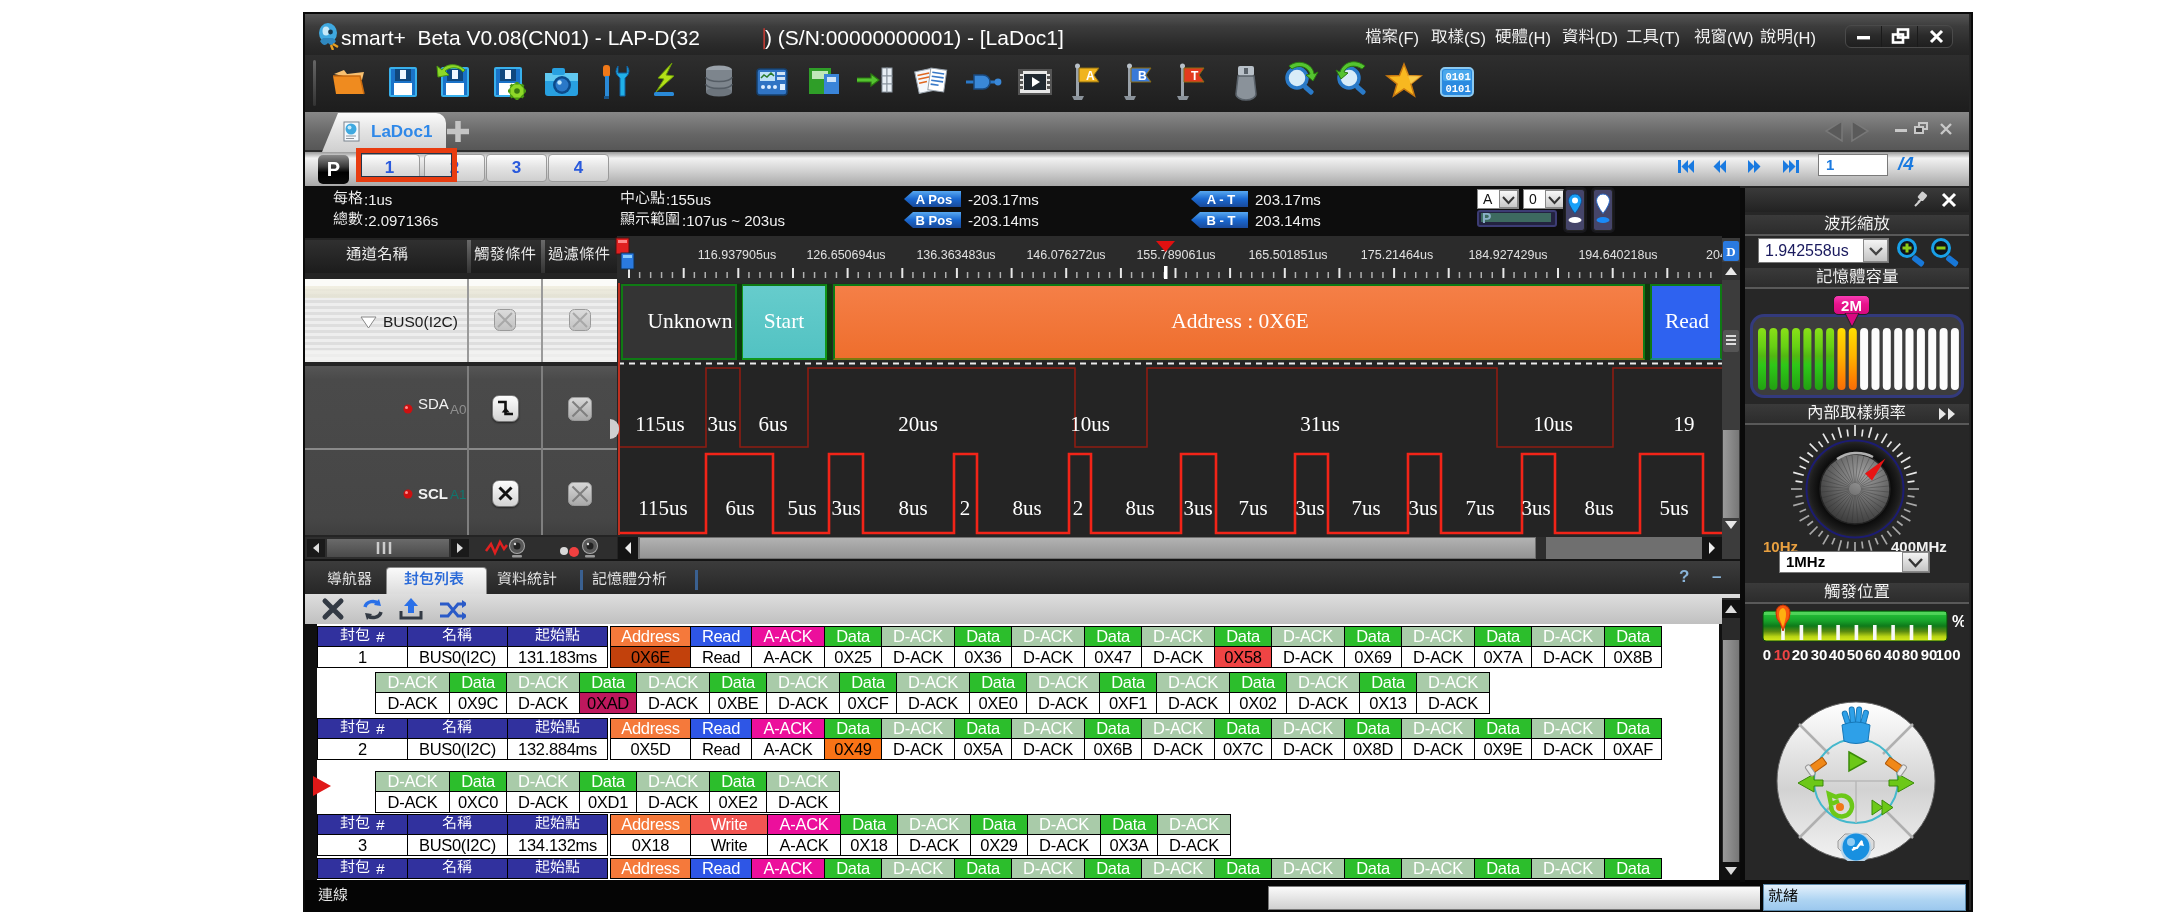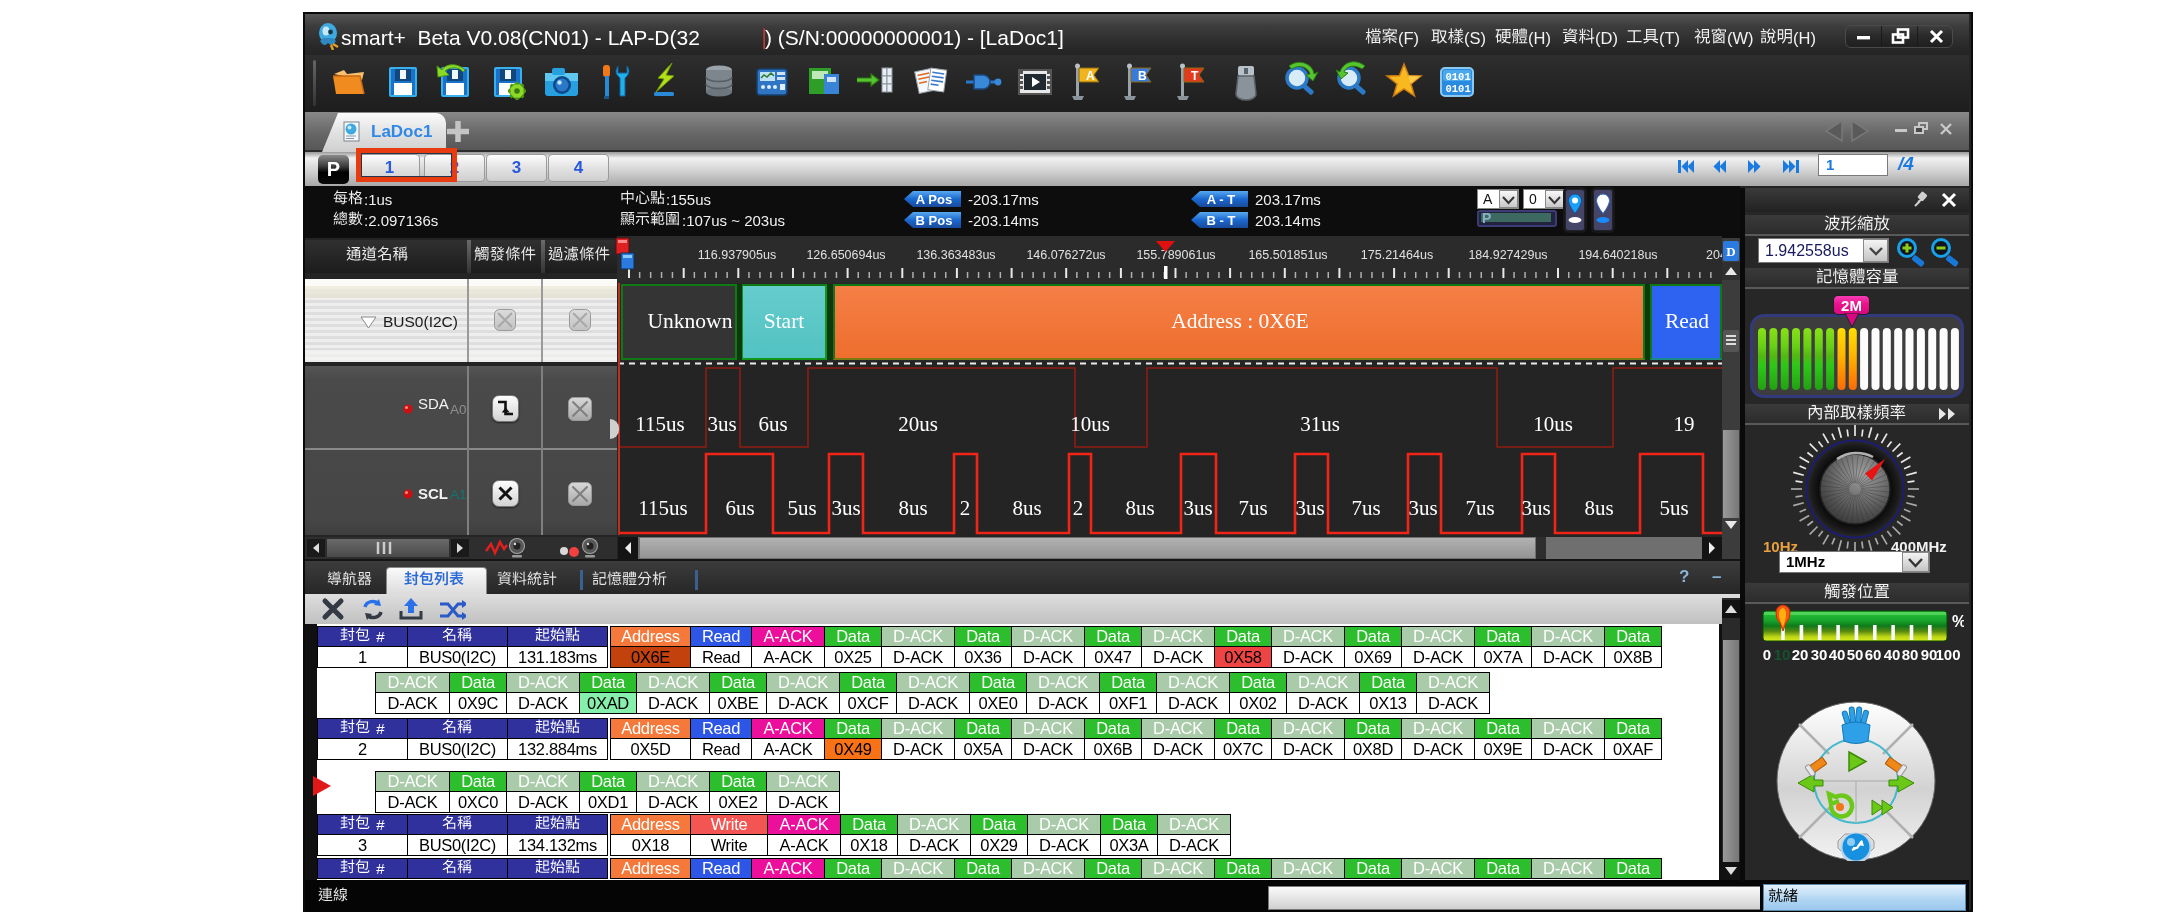--- a/index.html
+++ b/index.html
@@ -985,21 +985,21 @@
 <div class="a" style="left:375px;top:693px;height:21px;border:1px solid #000;border-top:none;display:flex;background:#fff">
     <div style="width:73px;flex:none;height:100%;background:#fff;display:flex;align-items:center;justify-content:center;overflow:hidden">
       <span style="color:#000;font-size:16.5px;letter-spacing:-0.3px">D-ACK</span>
     </div>
     <div style="width:57px;flex:none;height:100%;background:#fff;border-left:1px solid #000;display:flex;align-items:center;justify-content:center;overflow:hidden">
       <span style="color:#000;font-size:16.5px;letter-spacing:-0.3px">0X9C</span>
     </div>
     <div style="width:73px;flex:none;height:100%;background:#fff;border-left:1px solid #000;display:flex;align-items:center;justify-content:center;overflow:hidden">
       <span style="color:#000;font-size:16.5px;letter-spacing:-0.3px">D-ACK</span>
     </div>
-    <div style="width:57px;flex:none;height:100%;background:#86efac;border-left:1px solid #000;display:flex;align-items:center;justify-content:center;overflow:hidden">
+    <div style="width:57px;flex:none;height:100%;background:#be185d;border-left:1px solid #000;display:flex;align-items:center;justify-content:center;overflow:hidden">
       <span style="color:#000;font-size:16.5px;letter-spacing:-0.3px">0XAD</span>
     </div>
     <div style="width:73px;flex:none;height:100%;background:#fff;border-left:1px solid #000;display:flex;align-items:center;justify-content:center;overflow:hidden">
       <span style="color:#000;font-size:16.5px;letter-spacing:-0.3px">D-ACK</span>
     </div>
     <div style="width:57px;flex:none;height:100%;background:#fff;border-left:1px solid #000;display:flex;align-items:center;justify-content:center;overflow:hidden">
       <span style="color:#000;font-size:16.5px;letter-spacing:-0.3px">0XBE</span>
     </div>
     <div style="width:73px;flex:none;height:100%;background:#fff;border-left:1px solid #000;display:flex;align-items:center;justify-content:center;overflow:hidden">
       <span style="color:#000;font-size:16.5px;letter-spacing:-0.3px">D-ACK</span>
@@ -1622,21 +1622,21 @@
       <line x1="115.8" y1="25" x2="115.8" y2="40"></line>
       <line x1="134.1" y1="25" x2="134.1" y2="40"></line>
       <line x1="152.5" y1="25" x2="152.5" y2="40"></line>
       <line x1="170.8" y1="25" x2="170.8" y2="40"></line>
     </g>
     <path d="M24 5 q-7 1 -7 8 q0 6 4 10 l3 8 l3 -8 q4 -4 4 -10 q0 -7 -7 -8 Z" fill="#f85810" stroke="#c83000" stroke-width="1"></path>
     <path d="M24 8 q-4 1 -4 6 q0 5 4 13 q3 -8 3 -13 q0 -5 -3 -6 Z" fill="#ffb010"></path>
     <text x="193" y="27" font-size="16" font-weight="bold" fill="#fff" font-family="Liberation Sans">%</text>
   </svg>
 <div class="a" style="left:1753px;top:646px;width:28px;height:17px;color:#fff;font-size:15px;font-weight:bold;text-align:center">0</div>
-<div class="a" style="left:1768px;top:646px;width:28px;height:17px;color:#14532d;font-size:15px;font-weight:bold;text-align:center">10</div>
+<div class="a" style="left:1768px;top:646px;width:28px;height:17px;color:#ef4444;font-size:15px;font-weight:bold;text-align:center">10</div>
 <div class="a" style="left:1786px;top:646px;width:28px;height:17px;color:#fff;font-size:15px;font-weight:bold;text-align:center">20</div>
 <div class="a" style="left:1805px;top:646px;width:28px;height:17px;color:#fff;font-size:15px;font-weight:bold;text-align:center">30</div>
 <div class="a" style="left:1823px;top:646px;width:28px;height:17px;color:#fff;font-size:15px;font-weight:bold;text-align:center">40</div>
 <div class="a" style="left:1841px;top:646px;width:28px;height:17px;color:#fff;font-size:15px;font-weight:bold;text-align:center">50</div>
 <div class="a" style="left:1859px;top:646px;width:28px;height:17px;color:#fff;font-size:15px;font-weight:bold;text-align:center">60</div>
 <div class="a" style="left:1878px;top:646px;width:28px;height:17px;color:#fff;font-size:15px;font-weight:bold;text-align:center">40</div>
 <div class="a" style="left:1896px;top:646px;width:28px;height:17px;color:#fff;font-size:15px;font-weight:bold;text-align:center">80</div>
 <div class="a" style="left:1915px;top:646px;width:28px;height:17px;color:#fff;font-size:15px;font-weight:bold;text-align:center">90</div>
 <div class="a" style="left:1934px;top:646px;width:28px;height:17px;color:#fff;font-size:15px;font-weight:bold;text-align:center">100</div>
 <svg class="a" style="left:1776px;top:701px" width="160" height="160">

